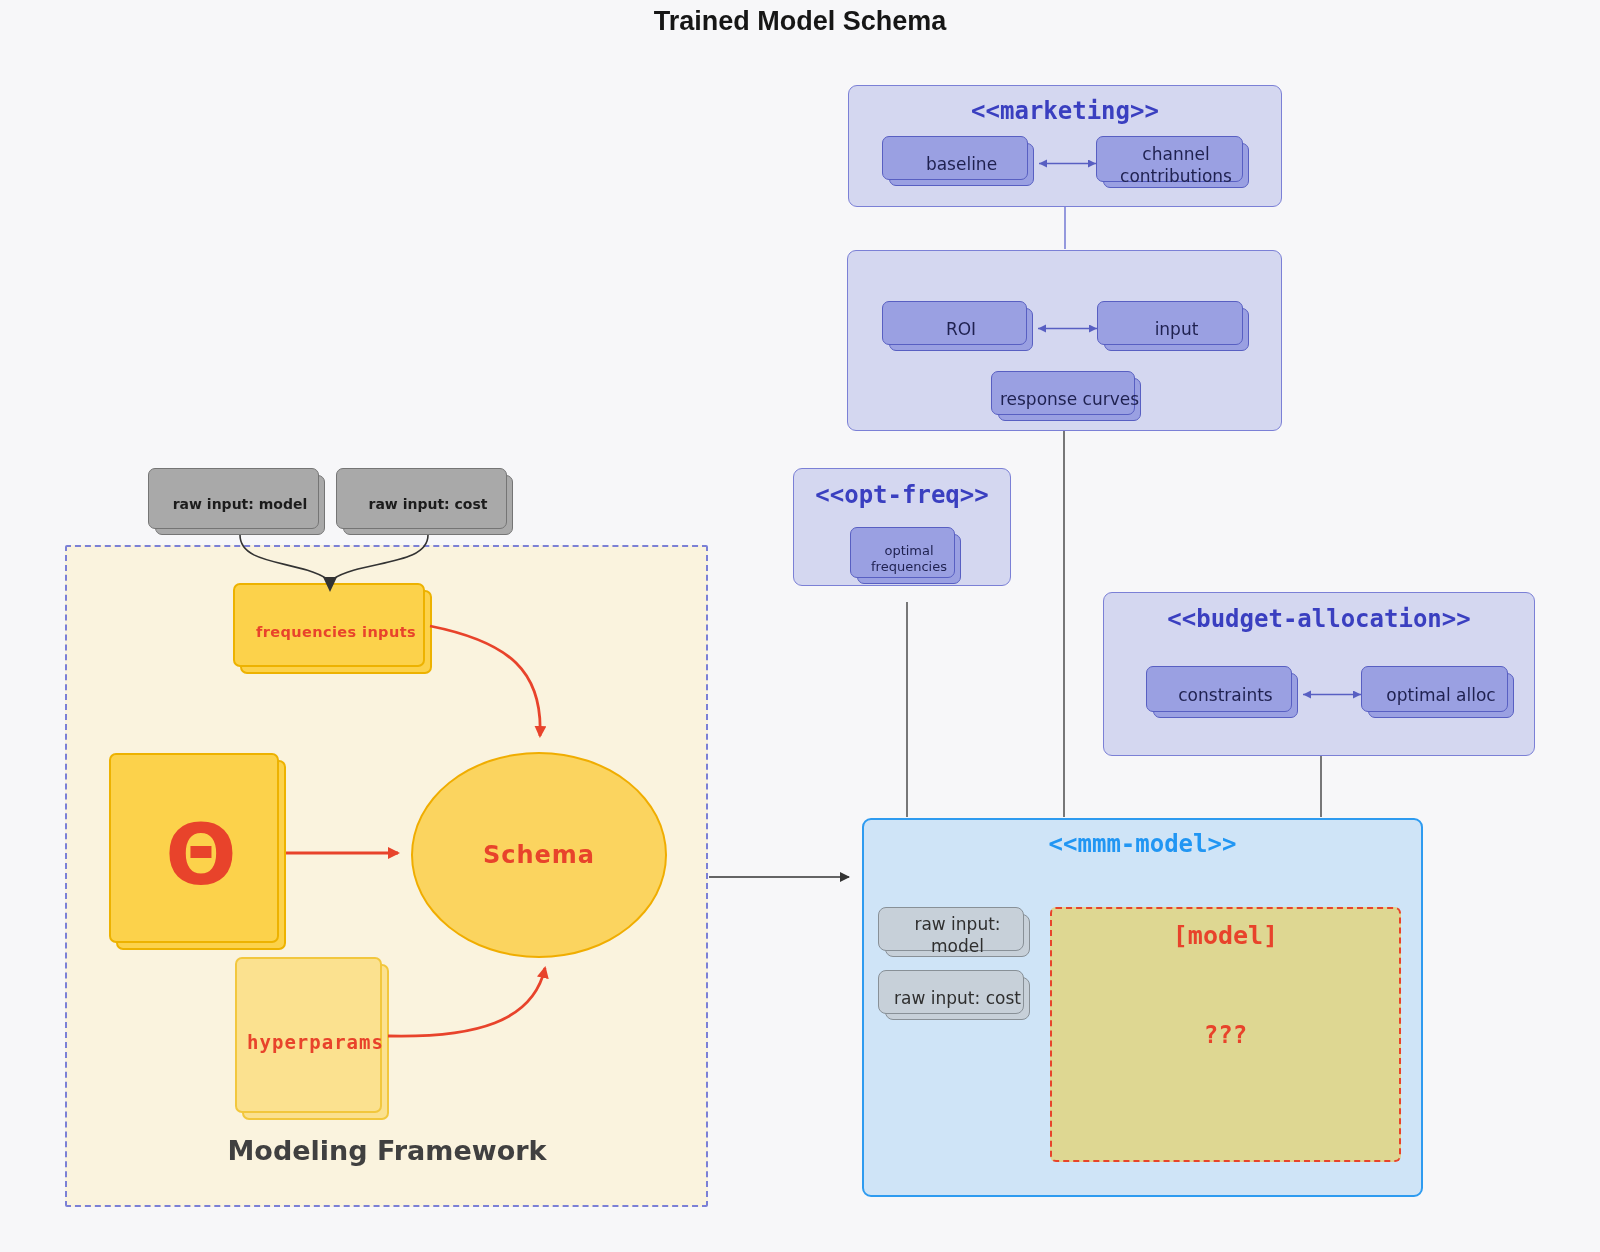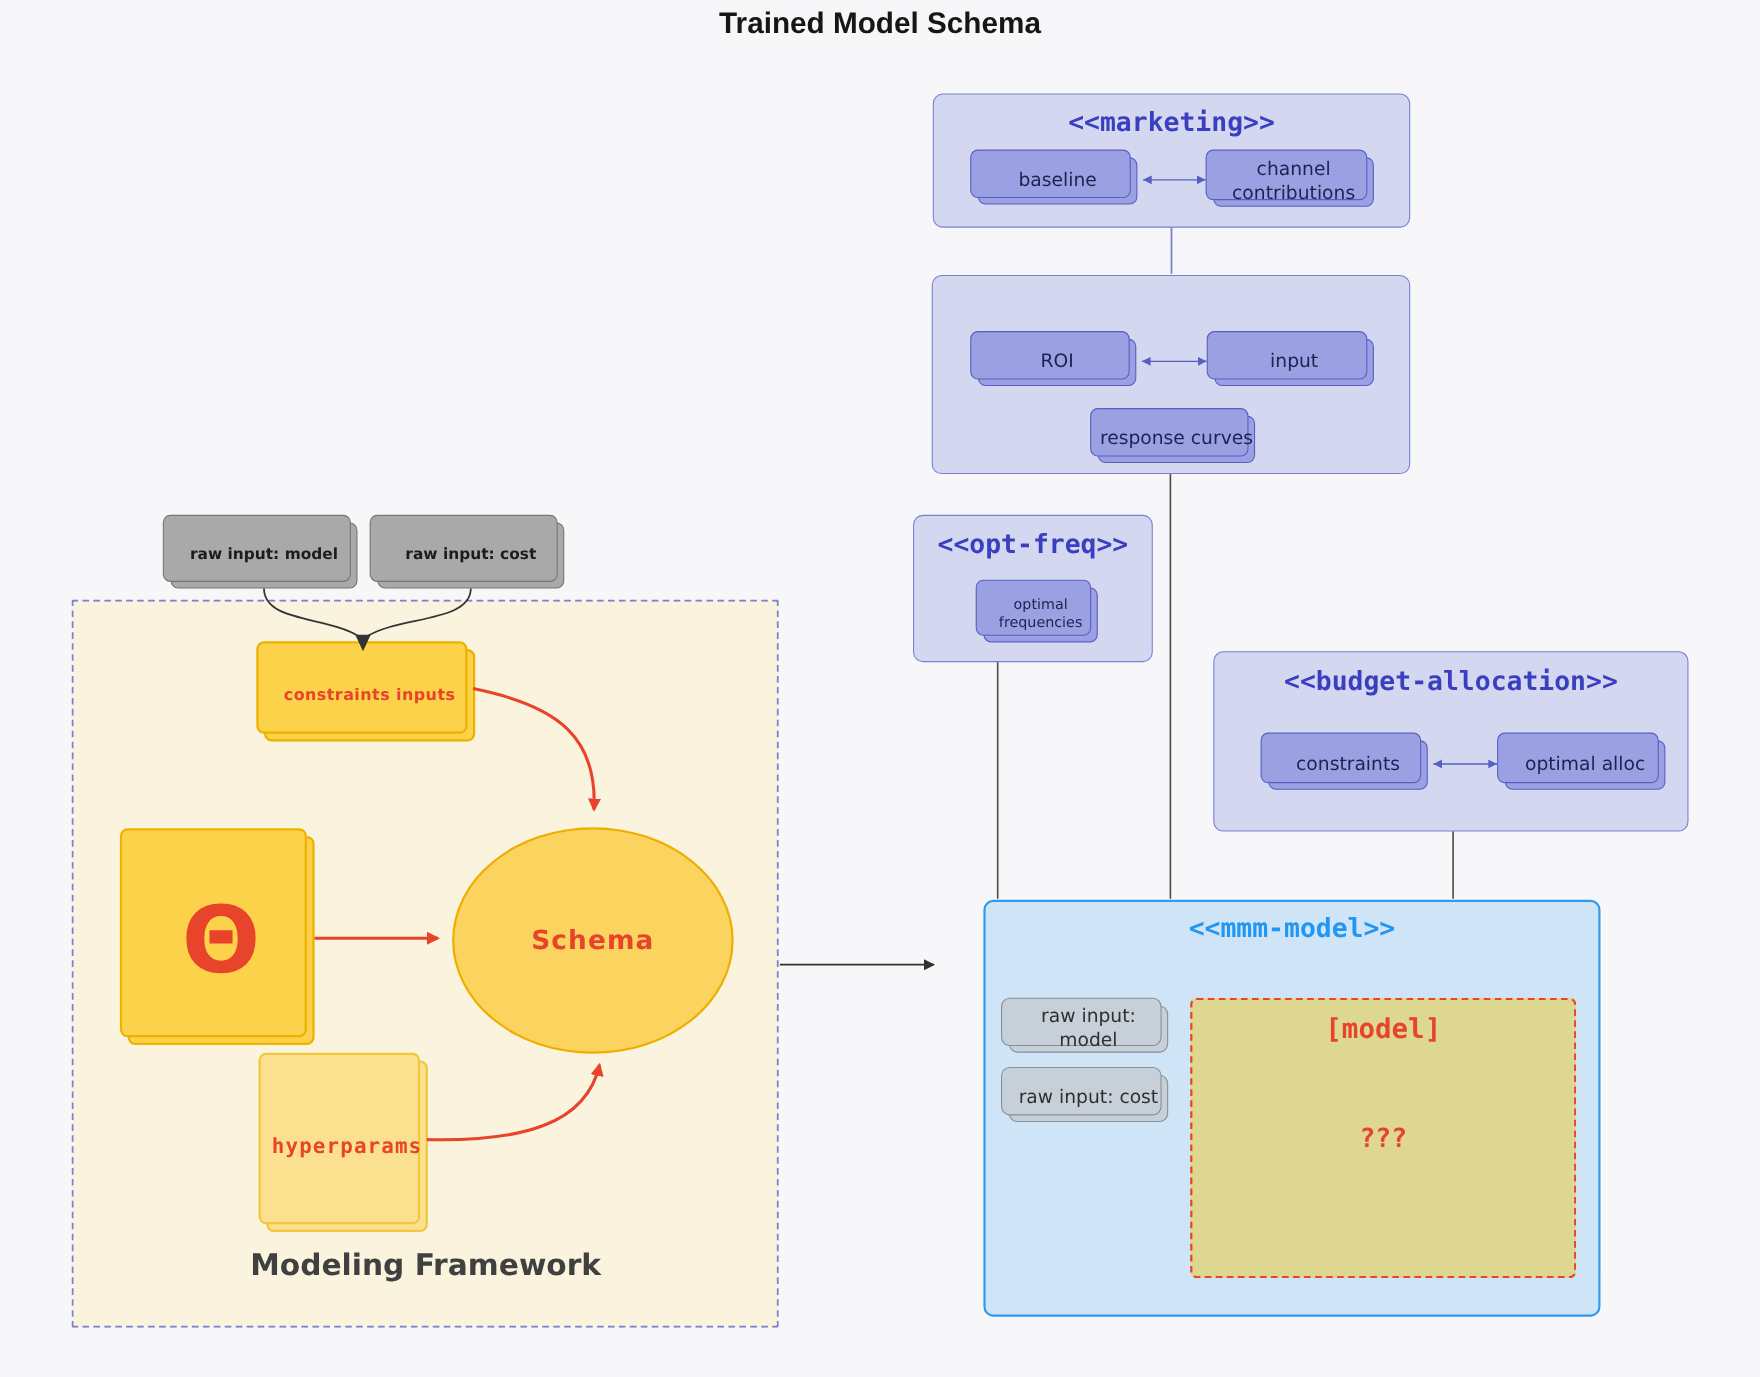--- a/index.html
+++ b/index.html
@@ -62,43 +62,43 @@
     <div class="node n-purple stack" style="left:40px;top:57px;width:145px;height:43px;">baseline</div>
     <div class="node n-purple stack" style="left:254px;top:57px;width:146px;height:45px;">channel contributions</div>
   </div>
 
   <div class="group g-purple" style="left:847px;top:250px;width:435px;height:181px;">
     <div class="node n-purple stack" style="left:41px;top:57px;width:144px;height:43px;">ROI</div>
     <div class="node n-purple stack" style="left:256px;top:57px;width:145px;height:43px;">input</div>
     <div class="node n-purple stack" style="left:150px;top:127px;width:143px;height:43px;">response curves</div>
   </div>
 
-  <div class="group g-purple" style="left:830px;top:468px;width:218px;height:134px;">
+  <div class="group g-purple" style="left:793px;top:468px;width:218px;height:118px;">
     <div class="g-title" style="top:12px;">&lt;&lt;opt-freq&gt;&gt;</div>
     <div class="node n-purple stack" style="left:63px;top:65px;width:104px;height:50px;font-size:13px;">optimal frequencies</div>
   </div>
 
   <div class="group g-purple" style="left:1103px;top:592px;width:432px;height:164px;">
     <div class="g-title" style="top:12px;">&lt;&lt;budget-allocation&gt;&gt;</div>
     <div class="node n-purple stack" style="left:49px;top:80px;width:145px;height:45px;">constraints</div>
     <div class="node n-purple stack" style="left:264px;top:80px;width:146px;height:45px;">optimal alloc</div>
   </div>
 
-  <div class="group g-mmm" style="left:862px;top:818px;width:561px;height:379px;margin-left:32px;">
+  <div class="group g-mmm" style="left:862px;top:818px;width:561px;height:379px;">
     <div class="g-title" style="top:10px;">&lt;&lt;mmm-model&gt;&gt;</div>
     <div class="node n-bgray stack" style="left:21px;top:94px;width:145px;height:43px;">raw input: model</div>
     <div class="node n-bgray stack" style="left:21px;top:157px;width:145px;height:43px;">raw input: cost</div>
     <div class="model-box" style="left:186px;top:87px;width:351px;height:255px;">
       <div class="mb-title">[model]</div>
       <div class="mb-q">???</div>
     </div>
   </div>
 
   <div class="group g-framework" style="left:65px;top:545px;width:643px;height:662px;">
-    <div class="node n-gold stack t-transformed red-txt" style="left:173px;top:43px;width:192px;height:84px;">constraints inputs</div>
+    <div class="node n-gold stack t-transformed red-txt" style="left:173px;top:43px;width:192px;height:84px;">frequencies inputs</div>
     <div class="node n-gold stack t-theta red-txt" style="left:49px;top:213px;width:170px;height:190px;">Θ</div>
     <div class="ellipse" style="left:344px;top:205px;width:256px;height:206px;">
       <span class="t-train red-txt">Schema</span>
     </div>
     <div class="node n-lgold stack t-hyper red-txt" style="left:175px;top:417px;width:147px;height:156px;">hyperparams</div>
     <div class="fw-label" style="left:120px;top:588px;width:400px;">Modeling Framework</div>
   </div>
 
   <div class="node n-gray stack" style="left:155px;top:475px;width:170px;height:60px;">raw input: model</div>
   <div class="node n-gray stack" style="left:343px;top:475px;width:170px;height:60px;">raw input: cost</div>

